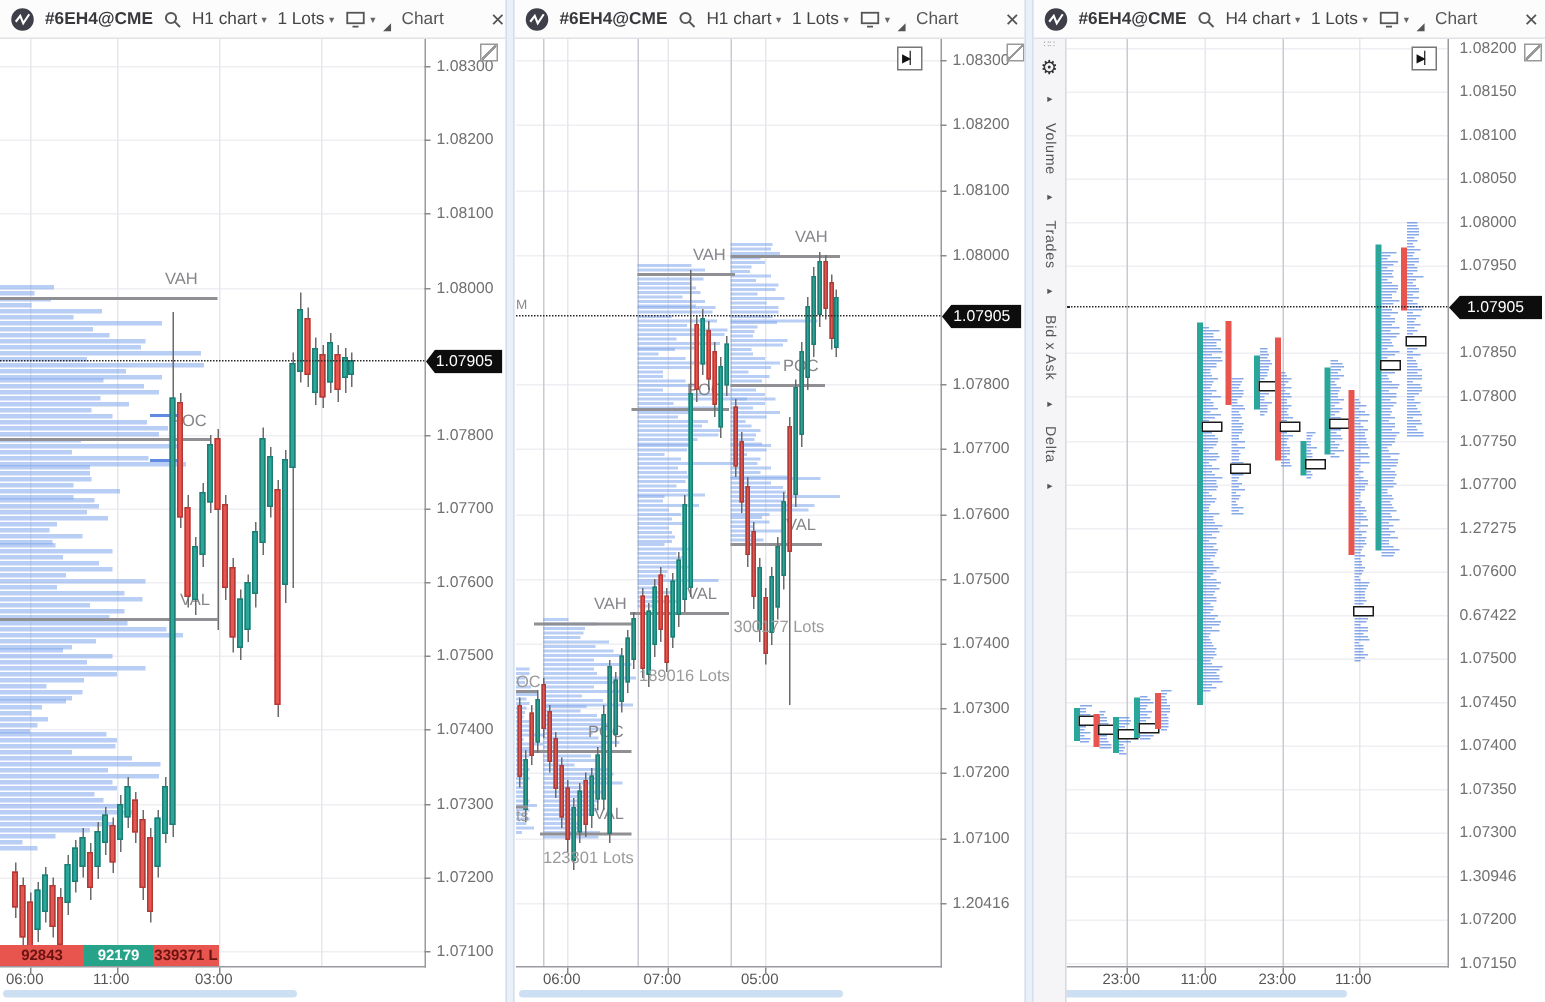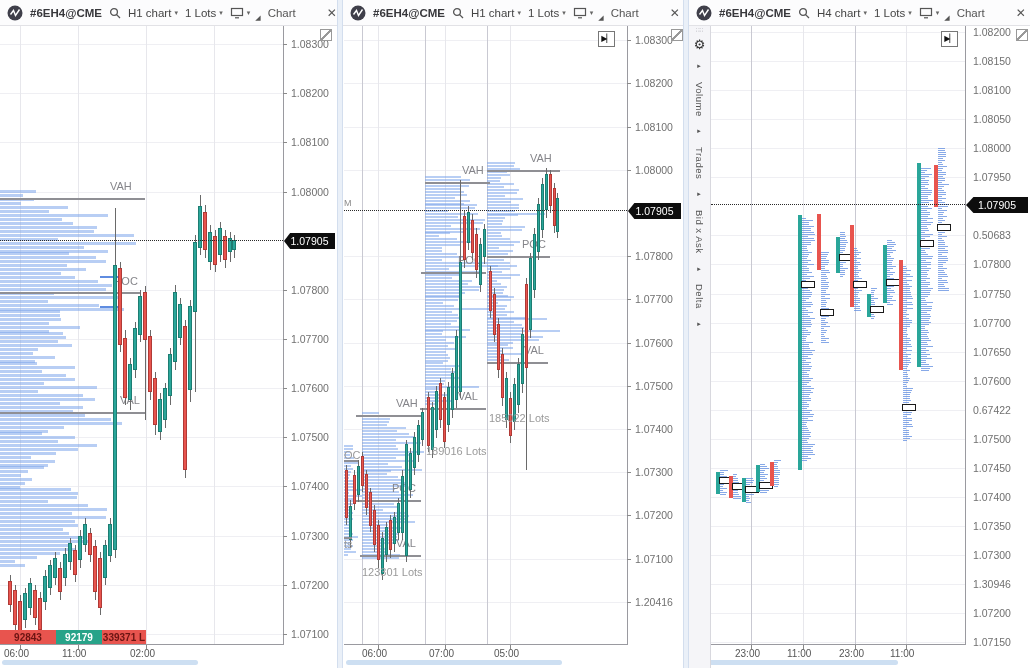--- a/index.html
+++ b/index.html
@@ -272,21 +272,21 @@
       <div style="position: absolute; left: 283px; top: 585px; width: 4px; height: 1px; background: rgb(138, 138, 138);"></div>
       <div style="position: absolute; left: 291px; top: 579px; font-size: 10.5px; color: rgb(112, 112, 112);">1.07200</div>
       <div style="position: absolute; left: 283px; top: 634px; width: 4px; height: 1px; background: rgb(138, 138, 138);"></div>
       <div style="position: absolute; left: 291px; top: 628px; font-size: 10.5px; color: rgb(112, 112, 112);">1.07100</div>
       <div style="position: absolute; left: 284px; top: 233px; width: 51px; height: 16px; background: rgb(13, 13, 13); color: rgb(255, 255, 255); font-size: 10.5px; display: flex; align-items: center; justify-content: center; clip-path: polygon(0px 50%, 12% 0px, 100% 0px, 100% 100%, 12% 100%); z-index: 3;">1.07905</div>
       <div style="position: absolute; left: 20px; top: 645px; width: 1px; height: 4px; background: rgb(136, 136, 136);"></div>
       <div style="position: absolute; left: 4px; top: 648px; font-size: 10px; color: rgb(85, 85, 85);">06:00</div>
       <div style="position: absolute; left: 78px; top: 645px; width: 1px; height: 4px; background: rgb(136, 136, 136);"></div>
       <div style="position: absolute; left: 62px; top: 648px; font-size: 10px; color: rgb(85, 85, 85);">11:00</div>
       <div style="position: absolute; left: 146px; top: 645px; width: 1px; height: 4px; background: rgb(136, 136, 136);"></div>
-      <div style="position: absolute; left: 130px; top: 648px; font-size: 10px; color: rgb(85, 85, 85);">02:00</div>
+      <div style="position: absolute; left: 130px; top: 648px; font-size: 10px; color: rgb(85, 85, 85);">03:00</div>
       <div style="position: absolute; left: 0px; top: 630px; width: 56px; height: 14px; background: rgb(232, 84, 78); color: rgb(107, 20, 18); font-size: 10px; font-weight: 700; display: flex; align-items: center; justify-content: center; white-space: nowrap; overflow: visible;">92843</div>
       <div style="position: absolute; left: 56px; top: 630px; width: 46px; height: 14px; background: rgb(39, 163, 137); color: rgb(255, 255, 255); font-size: 10px; font-weight: 700; display: flex; align-items: center; justify-content: center; white-space: nowrap; overflow: visible;">92179</div>
       <div style="position: absolute; left: 102px; top: 630px; width: 44px; height: 14px; background: rgb(232, 84, 78); color: rgb(107, 20, 18); font-size: 10px; font-weight: 700; display: flex; align-items: center; justify-content: center; white-space: nowrap; overflow: visible;">339371 L</div>
       <div style="position: absolute; left: 2px; top: 660px; width: 196px; height: 5px; background: rgb(205, 223, 242); border-radius: 3px;"></div>
       <div style="position: absolute; left: 344px; top: 40px; width: 283px; height: 1px; background: rgb(239, 239, 243);"></div>
       <div style="position: absolute; left: 344px; top: 83px; width: 283px; height: 1px; background: rgb(239, 239, 243);"></div>
       <div style="position: absolute; left: 344px; top: 127px; width: 283px; height: 1px; background: rgb(239, 239, 243);"></div>
       <div style="position: absolute; left: 344px; top: 170px; width: 283px; height: 1px; background: rgb(239, 239, 243);"></div>
       <div style="position: absolute; left: 344px; top: 256px; width: 283px; height: 1px; background: rgb(239, 239, 243);"></div>
       <div style="position: absolute; left: 344px; top: 299px; width: 283px; height: 1px; background: rgb(239, 239, 243);"></div>
@@ -695,21 +695,21 @@
       <div style="position: absolute; left: 635px; top: 596px; font-size: 10.5px; color: rgb(112, 112, 112);">1.20416</div>
       <div style="position: absolute; left: 628px; top: 203px; width: 53px; height: 16px; background: rgb(13, 13, 13); color: rgb(255, 255, 255); font-size: 10.5px; display: flex; align-items: center; justify-content: center; clip-path: polygon(0px 50%, 12% 0px, 100% 0px, 100% 100%, 12% 100%); z-index: 3;">1.07905</div>
       <div style="position: absolute; left: 378px; top: 645px; width: 1px; height: 4px; background: rgb(136, 136, 136);"></div>
       <div style="position: absolute; left: 362px; top: 648px; font-size: 10px; color: rgb(85, 85, 85);">06:00</div>
       <div style="position: absolute; left: 445px; top: 645px; width: 1px; height: 4px; background: rgb(136, 136, 136);"></div>
       <div style="position: absolute; left: 429px; top: 648px; font-size: 10px; color: rgb(85, 85, 85);">07:00</div>
       <div style="position: absolute; left: 510px; top: 645px; width: 1px; height: 4px; background: rgb(136, 136, 136);"></div>
       <div style="position: absolute; left: 494px; top: 648px; font-size: 10px; color: rgb(85, 85, 85);">05:00</div>
       <div style="position: absolute; left: 362px; top: 566px; font-size: 11px; color: rgb(154, 154, 154);">123301 Lots</div>
       <div style="position: absolute; left: 426px; top: 445px; font-size: 11px; color: rgb(154, 154, 154);">189016 Lots</div>
-      <div style="position: absolute; left: 489px; top: 412px; font-size: 11px; color: rgb(154, 154, 154);">185022 Lots</div>
+      <div style="position: absolute; left: 489px; top: 412px; font-size: 11px; color: rgb(154, 154, 154);">300177 Lots</div>
       <div style="position: absolute; left: 344px; top: 449px; font-size: 11px; color: rgb(154, 154, 154);">OC</div>
       <div style="position: absolute; left: 344px; top: 538px; font-size: 11px; color: rgb(154, 154, 154);">ts</div>
       <div style="position: absolute; left: 344px; top: 460px; width: 14px; height: 2px; background: rgb(143, 143, 148);"></div>
       <div style="position: absolute; left: 344px; top: 537px; width: 8px; height: 2px; background: rgb(143, 143, 148);"></div>
       <div style="position: absolute; left: 344px; top: 198px; font-size: 9px; color: rgb(138, 138, 138);">M</div>
       <div style="position: absolute; left: 346px; top: 660px; width: 216px; height: 5px; background: rgb(205, 223, 242); border-radius: 3px;"></div>
       <div style="position: absolute; left: 711px; top: 32px; width: 254px; height: 1px; background: rgb(239, 239, 243);"></div>
       <div style="position: absolute; left: 711px; top: 61px; width: 254px; height: 1px; background: rgb(239, 239, 243);"></div>
       <div style="position: absolute; left: 711px; top: 90px; width: 254px; height: 1px; background: rgb(239, 239, 243);"></div>
       <div style="position: absolute; left: 711px; top: 119px; width: 254px; height: 1px; background: rgb(239, 239, 243);"></div>
@@ -1365,25 +1365,25 @@
       <div style="position: absolute; left: 937px; top: 224px; width: 12px; height: 5px; background: rgb(255, 255, 255); border: 1.5px solid rgb(26, 26, 26);"></div>
       <div style="position: absolute; left: 711px; top: 204px; width: 254px; height: 0px; border-top: 1.5px dotted rgb(42, 42, 42);"></div>
       <div style="position: absolute; left: 711px; top: 644px; width: 255px; height: 1px; background: rgb(154, 154, 160);"></div>
       <div style="position: absolute; left: 965px; top: 26px; width: 1px; height: 619px; background: rgb(154, 154, 160);"></div>
       <div style="position: absolute; left: 973px; top: 26px; font-size: 10.5px; color: rgb(112, 112, 112);">1.08200</div>
       <div style="position: absolute; left: 973px; top: 55px; font-size: 10.5px; color: rgb(112, 112, 112);">1.08150</div>
       <div style="position: absolute; left: 973px; top: 84px; font-size: 10.5px; color: rgb(112, 112, 112);">1.08100</div>
       <div style="position: absolute; left: 973px; top: 113px; font-size: 10.5px; color: rgb(112, 112, 112);">1.08050</div>
       <div style="position: absolute; left: 973px; top: 142px; font-size: 10.5px; color: rgb(112, 112, 112);">1.08000</div>
       <div style="position: absolute; left: 973px; top: 171px; font-size: 10.5px; color: rgb(112, 112, 112);">1.07950</div>
-      <div style="position: absolute; left: 973px; top: 229px; font-size: 10.5px; color: rgb(112, 112, 112);">0.50683</div>
+      <div style="position: absolute; left: 973px; top: 229px; font-size: 10.5px; color: rgb(112, 112, 112);">1.07850</div>
       <div style="position: absolute; left: 973px; top: 258px; font-size: 10.5px; color: rgb(112, 112, 112);">1.07800</div>
       <div style="position: absolute; left: 973px; top: 288px; font-size: 10.5px; color: rgb(112, 112, 112);">1.07750</div>
       <div style="position: absolute; left: 973px; top: 317px; font-size: 10.5px; color: rgb(112, 112, 112);">1.07700</div>
-      <div style="position: absolute; left: 973px; top: 346px; font-size: 10.5px; color: rgb(112, 112, 112);">1.07650</div>
+      <div style="position: absolute; left: 973px; top: 346px; font-size: 10.5px; color: rgb(112, 112, 112);">1.27275</div>
       <div style="position: absolute; left: 973px; top: 375px; font-size: 10.5px; color: rgb(112, 112, 112);">1.07600</div>
       <div style="position: absolute; left: 973px; top: 404px; font-size: 10.5px; color: rgb(112, 112, 112);">0.67422</div>
       <div style="position: absolute; left: 973px; top: 433px; font-size: 10.5px; color: rgb(112, 112, 112);">1.07500</div>
       <div style="position: absolute; left: 973px; top: 462px; font-size: 10.5px; color: rgb(112, 112, 112);">1.07450</div>
       <div style="position: absolute; left: 973px; top: 491px; font-size: 10.5px; color: rgb(112, 112, 112);">1.07400</div>
       <div style="position: absolute; left: 973px; top: 520px; font-size: 10.5px; color: rgb(112, 112, 112);">1.07350</div>
       <div style="position: absolute; left: 973px; top: 549px; font-size: 10.5px; color: rgb(112, 112, 112);">1.07300</div>
       <div style="position: absolute; left: 973px; top: 578px; font-size: 10.5px; color: rgb(112, 112, 112);">1.30946</div>
       <div style="position: absolute; left: 973px; top: 607px; font-size: 10.5px; color: rgb(112, 112, 112);">1.07200</div>
       <div style="position: absolute; left: 973px; top: 636px; font-size: 10.5px; color: rgb(112, 112, 112);">1.07150</div>

